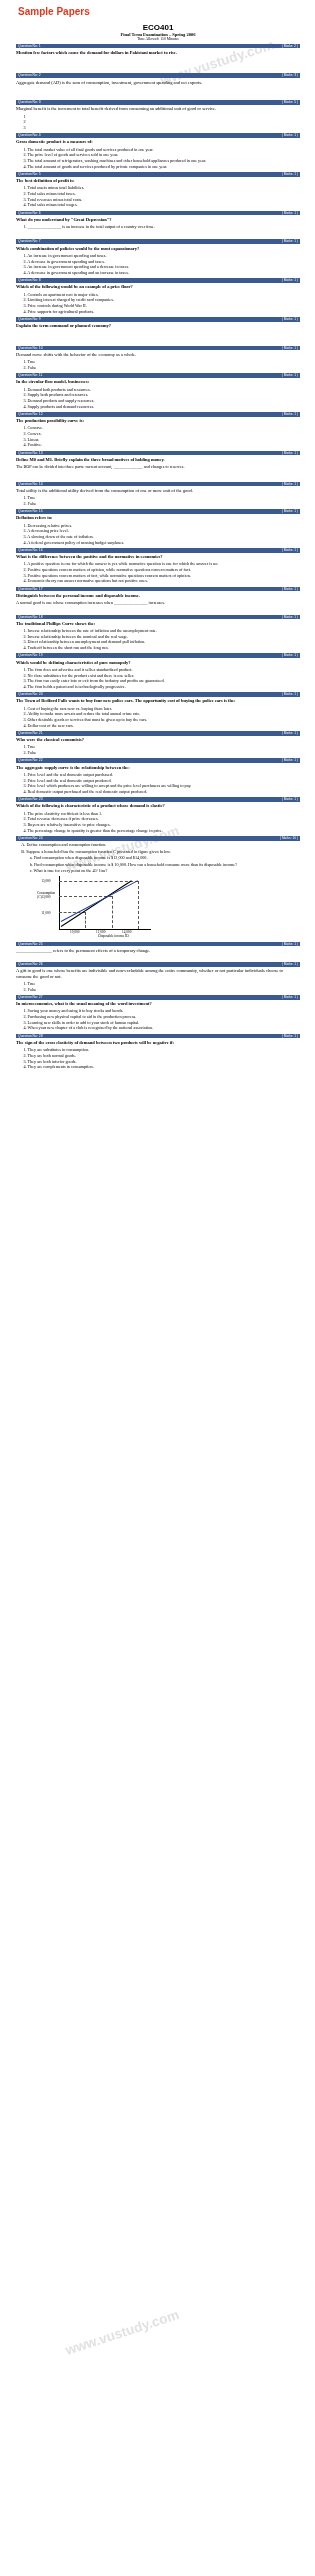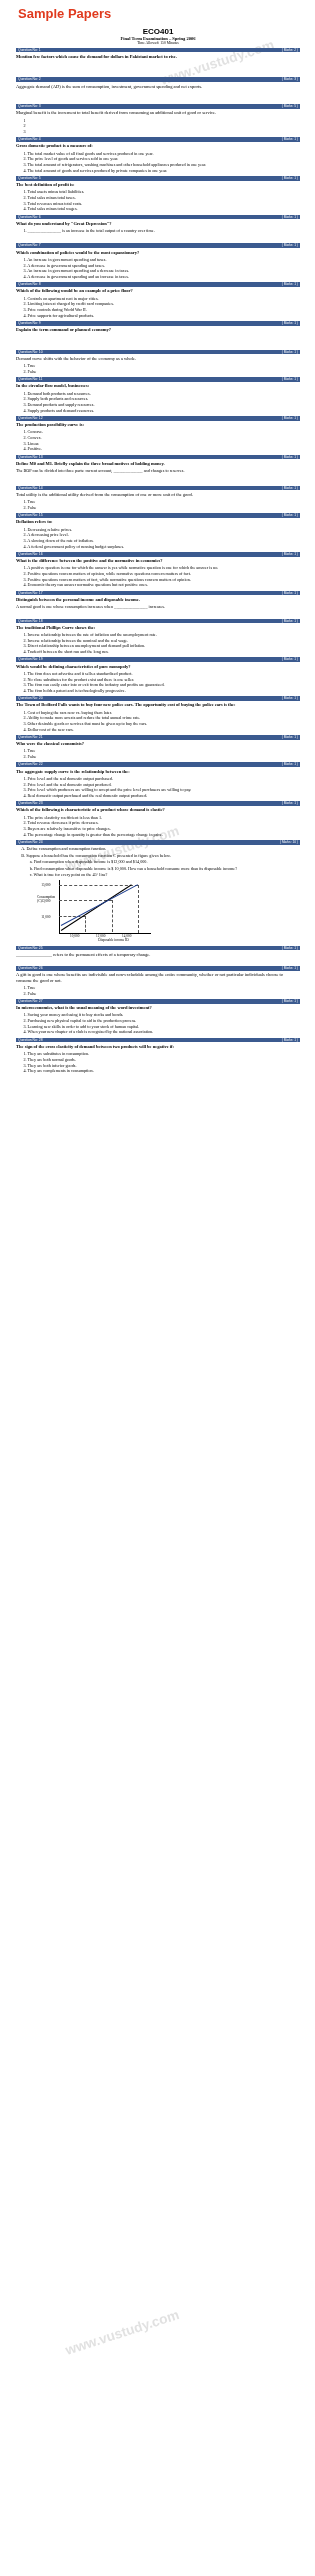--- a/index.html
+++ b/index.html
@@ -1,21 +1,21 @@
 <!DOCTYPE html>
 <html style="font-size:8.4px"><head>
 <meta charset="utf-8">
 <style>
   html,body{margin:0;padding:0;background:#ffffff;}
   body{font-family:"Liberation Serif", serif; color:#000; width:316px;}
   .page{width:316px;min-height:2576px;position:relative;padding:0;box-sizing:border-box;background:#fff;}
   .wm{position:absolute;left:0;top:0;width:316px;height:2576px;pointer-events:none;overflow:hidden;z-index:5;}
   .wm span{position:absolute;color:rgba(120,120,120,0.22);font-family:"Liberation Sans",sans-serif;font-weight:bold;font-size:13.7px;transform:rotate(-18deg);white-space:nowrap;}
   .content{position:relative;z-index:10;padding:4.2px 16px 10.5px 16px;}
-  .title{color:#e03a1e;font-family:"Liberation Sans",sans-serif;font-weight:bold;font-size:13px;margin:2.1px 0 5.3px 2.1px;}
+  .title{color:#e03a1e;font-family:"Liberation Sans",sans-serif;font-weight:bold;font-size:10px;margin:2.1px 0 5.3px 2.1px;}
   .course{text-align:center;font-family:"Liberation Sans",sans-serif;font-weight:bold;font-size:8px;margin:1.1px 0 0.5px 0;}
   .examline{text-align:center;font-size:4.5px;font-weight:bold;margin:0;}
   .timeline{text-align:center;font-size:3.7px;margin:0 0 2.1px 0;}
   .qbar{background:#3b5a8f;color:#fff;font-family:"Liberation Sans",sans-serif;font-size:3.4px;height:4.7px;line-height:4.7px;display:flex;justify-content:space-between;padding:0 2.1px;margin:2.6px 0 1.6px 0;}
   .qbar .r{font-size:3.2px;}
   .qtext{font-size:4.5px;font-weight:bold;margin:0 0 1.6px 0;line-height:1.25;}
   .qtext.normal{font-weight:normal;}
   .opts{margin:0 0 1.6px 7.4px;padding:0;}
   .opt{font-size:4.2px;line-height:1.35;}
   .numlist{margin:0 0 1.6px 7.4px;padding:0;}

